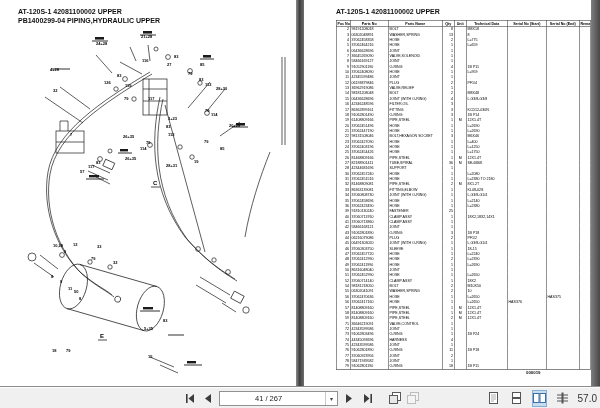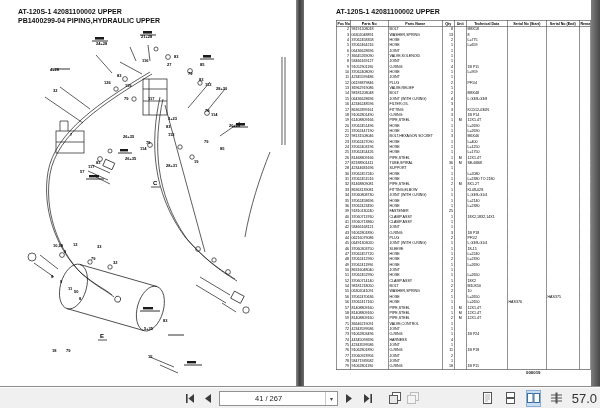--- a/index.html
+++ b/index.html
@@ -38,21 +38,21 @@
   #nav-group{left:183px;gap:5px;}
   #view-group{right:3px;gap:8px;}
   .tb-btn{width:13px;height:14px;display:flex;align-items:center;justify-content:center;cursor:pointer;}
   .tb-btn svg{display:block;}
   #page-box{width:86px;height:13px;background:#fff;border:1px solid #919191;display:flex;align-items:center;padding-left:31px;}
   #page-box .pg-text{flex:1;font-size:7.5px;color:#222;padding-left:4px;}
   #page-box .pg-caret{width:11px;height:100%;display:flex;align-items:center;justify-content:center;
     border-left:1px solid #c9c9c9;font-size:6px;color:#444;}
   .view-icon{width:13px;height:15px;display:flex;align-items:center;justify-content:center;border:1px solid transparent;}
   .view-icon.active{background:#c8dcf0;border:1px solid #86aed6;}
-  #zoom-text{font-size:13px;color:#333;margin-left:0;white-space:nowrap;}
+  #zoom-text{font-size:10px;color:#333;margin-left:0;white-space:nowrap;}
   svg text{font-family:"Liberation Sans",sans-serif;}
 </style>
 </head>
 <body>
 
 <div id="stage">
 
   <div class="page" id="left-page">
     <div class="doc-title" id="lp-title1">AT-120S-1 42081100002 UPPER</div>
     <div class="doc-title" id="lp-title2">PB1400299-04 PIPING,HYDRAULIC UPPER</div>

